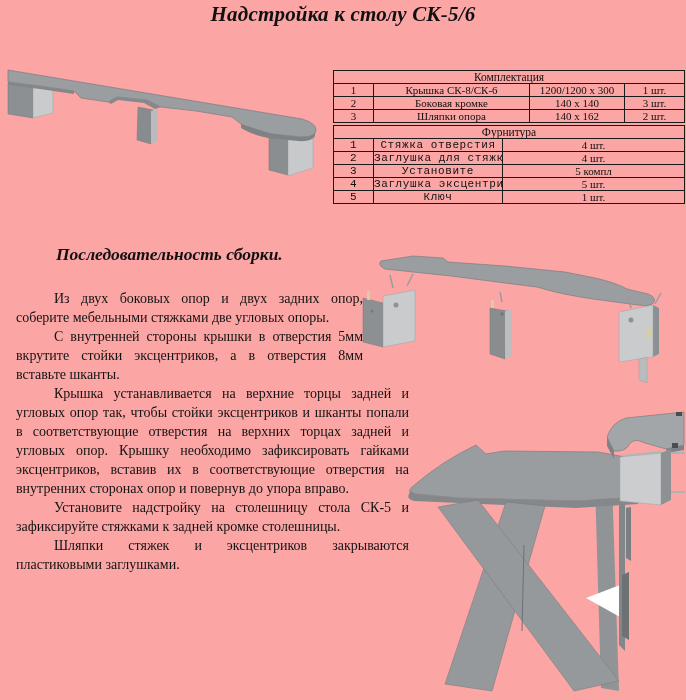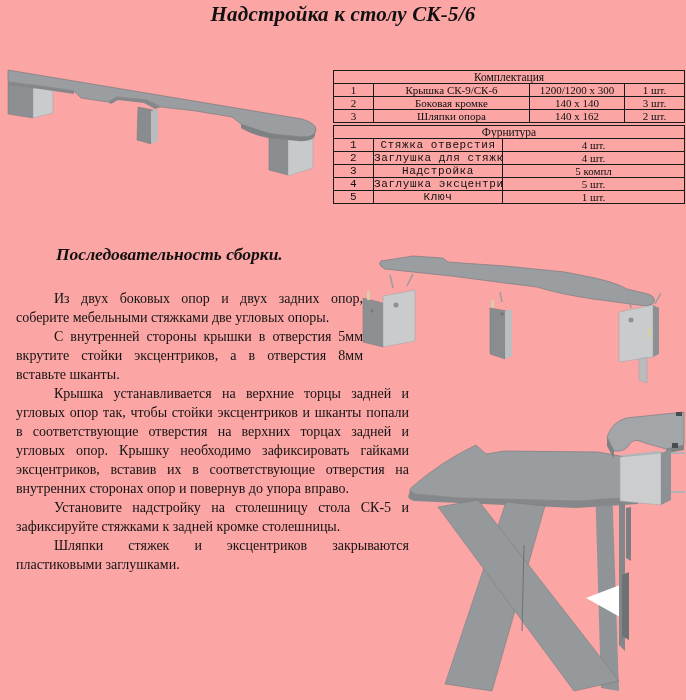--- a/index.html
+++ b/index.html
@@ -65,21 +65,21 @@
           <col class="c-name">
           <col class="c-size">
           <col class="c-qty">
         </colgroup>
       <tbody>
           <tr>
             <th colspan="4">Комплектация</th>
           </tr>
       <tr>
         <td>1</td>
-        <td>Крышка СК-9/СК-6</td>
+        <td>Крышка СК-8/СК-6</td>
         <td>1200/1200 x 300</td>
         <td>1 шт.</td>
       </tr>
       <tr>
         <td>2</td>
         <td>Боковая кромке</td>
         <td>140 x 140</td>
         <td>3 шт.</td>
       </tr>
       <tr>
@@ -105,21 +105,21 @@
         <td class="mono">Стяжка отверстия</td>
         <td>4 шт.</td>
       </tr>
       <tr>
         <td class="mono">2</td>
         <td class="mono">Заглушка для стяжки</td>
         <td>4 шт.</td>
       </tr>
       <tr>
         <td class="mono">3</td>
-        <td class="mono">Надстройка</td>
+        <td class="mono">Установите</td>
         <td>5 компл</td>
       </tr>
       <tr>
         <td class="mono">4</td>
         <td class="mono">Заглушка эксцентрика</td>
         <td>5 шт.</td>
       </tr>
       <tr>
         <td class="mono">5</td>
         <td class="mono">Ключ</td>

